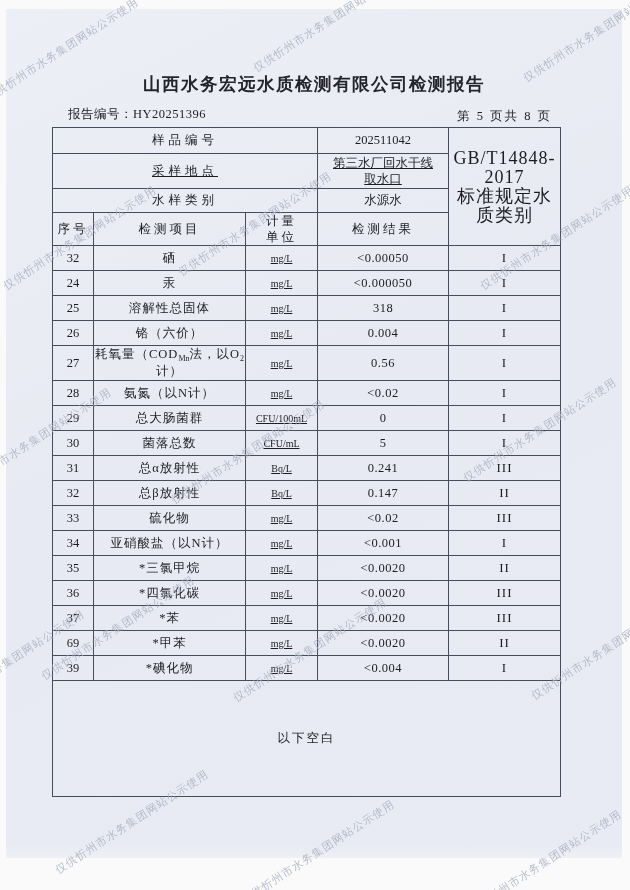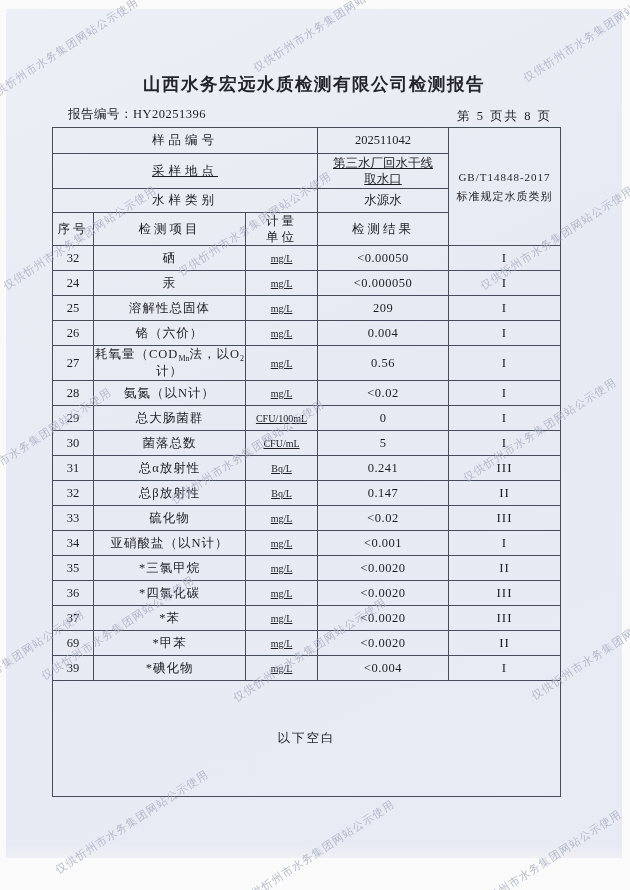--- a/index.html
+++ b/index.html
@@ -49,21 +49,21 @@
   tr.r4{height:23px;}
   tr.dr{height:25px;}
   tr.fr{height:116px;}
   .lbl{letter-spacing:4px;}
   .hdr{letter-spacing:3px;}
   .two-line{line-height:16px;}
   td.item-cell{text-align:left;padding-left:9px;letter-spacing:1px;}
   td.unit-cell{font-size:10px;text-decoration:underline;}
   td.result-cell{letter-spacing:0.5px;}
   td.grade-cell{font-size:13px;letter-spacing:1px;}
-  td.std-cell{font-size:11px;line-height:19px;letter-spacing:1px;}
+  td.std-cell{font-size:18px;line-height:19px;letter-spacing:1px;}
   td.footer-cell{vertical-align:top;text-align:left;padding:5px 0 0 10px;letter-spacing:2px;margin-left:39px;}
   .sub{font-size:8px;vertical-align:-3px;letter-spacing:0;}
   .wm{
     position:absolute;white-space:nowrap;pointer-events:none;
     transform:translate(-50%,-50%) rotate(-33deg);
     font-size:11px;letter-spacing:1px;color:var(--wm);opacity:0.8;
     font-family:"Liberation Sans","DejaVu Sans",sans-serif;
     z-index:5;
   }
 </style>
@@ -128,21 +128,21 @@
           <td class="no-cell">24</td>
           <td class="item-cell"><span>汞</span></td>
           <td class="unit-cell">mg/L</td>
           <td class="result-cell">&lt;0.000050</td>
           <td class="grade-cell">I</td>
         </tr>
         <tr class="dr">
           <td class="no-cell">25</td>
           <td class="item-cell"><span>溶解性总固体</span></td>
           <td class="unit-cell">mg/L</td>
-          <td class="result-cell">209</td>
+          <td class="result-cell">318</td>
           <td class="grade-cell">I</td>
         </tr>
         <tr class="dr">
           <td class="no-cell">26</td>
           <td class="item-cell"><span>铬（六价）</span></td>
           <td class="unit-cell">mg/L</td>
           <td class="result-cell">0.004</td>
           <td class="grade-cell">I</td>
         </tr>
         <tr class="dr">

